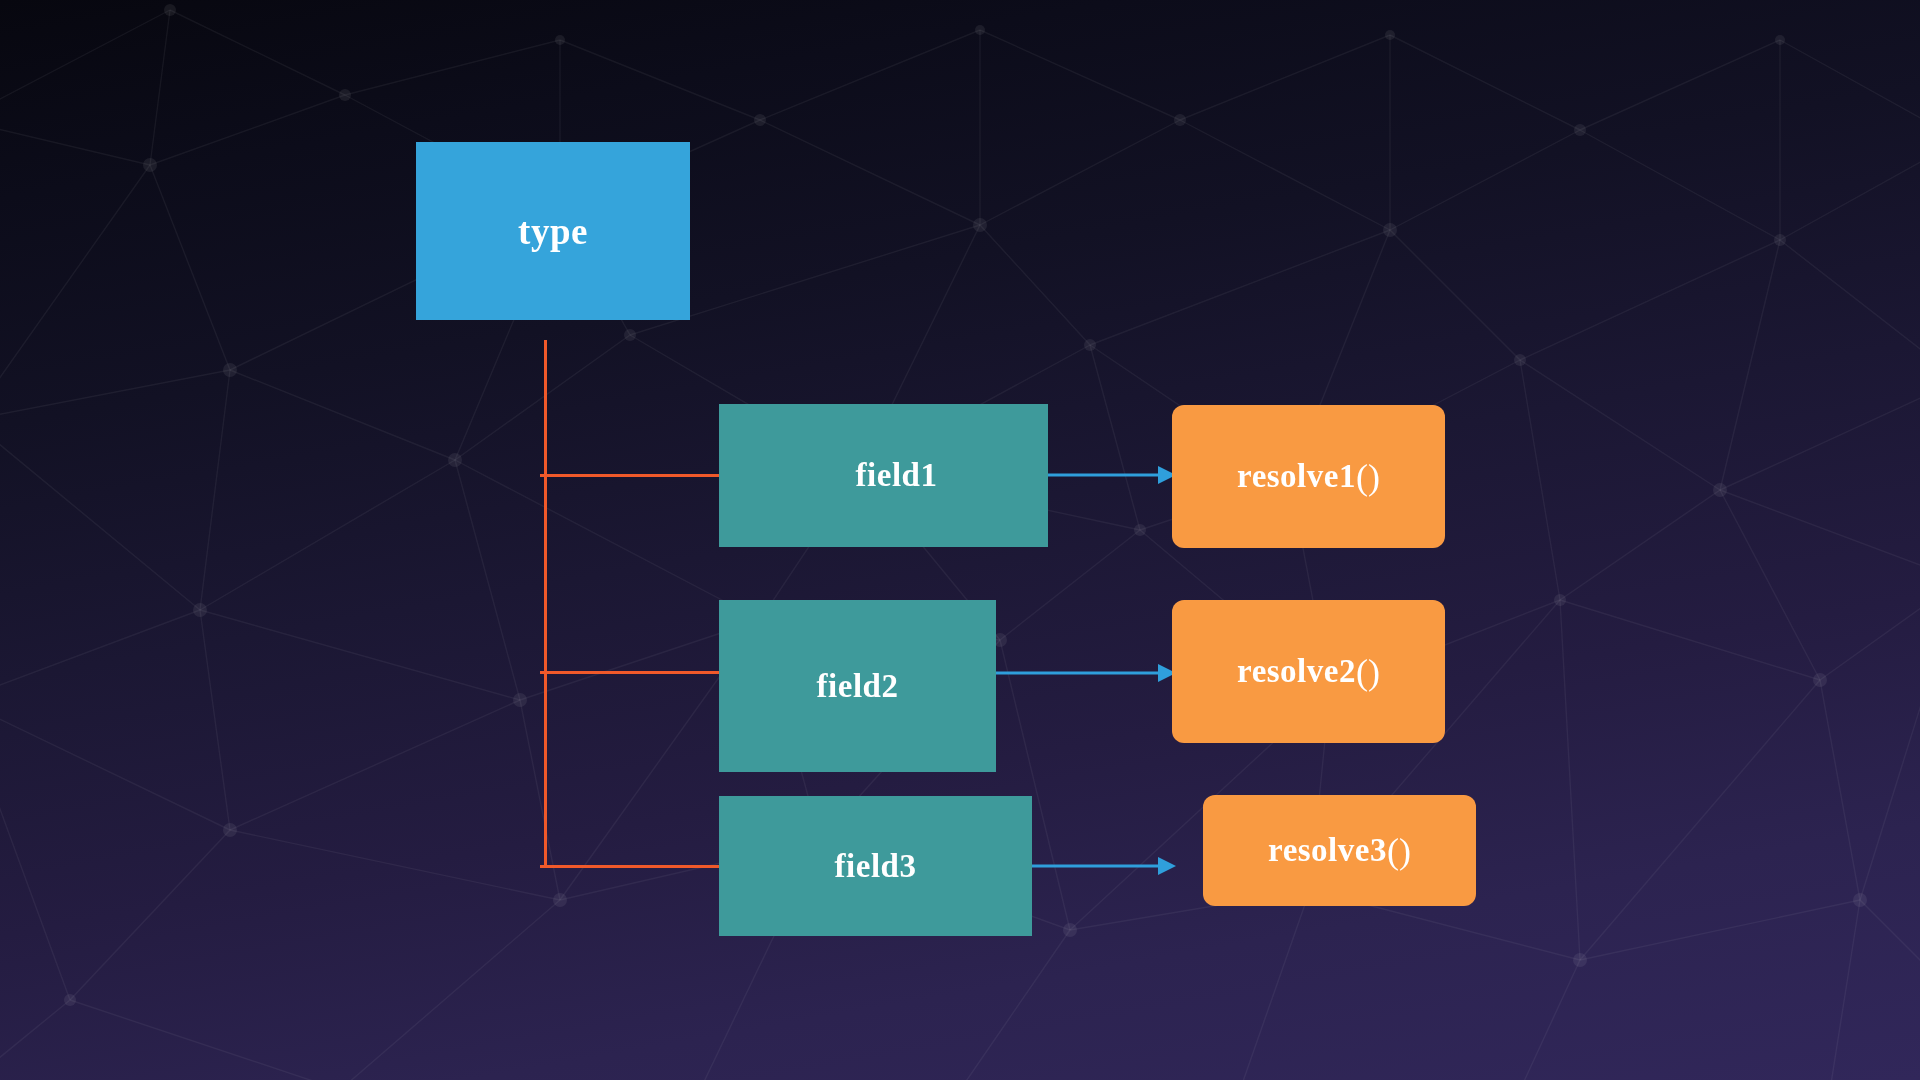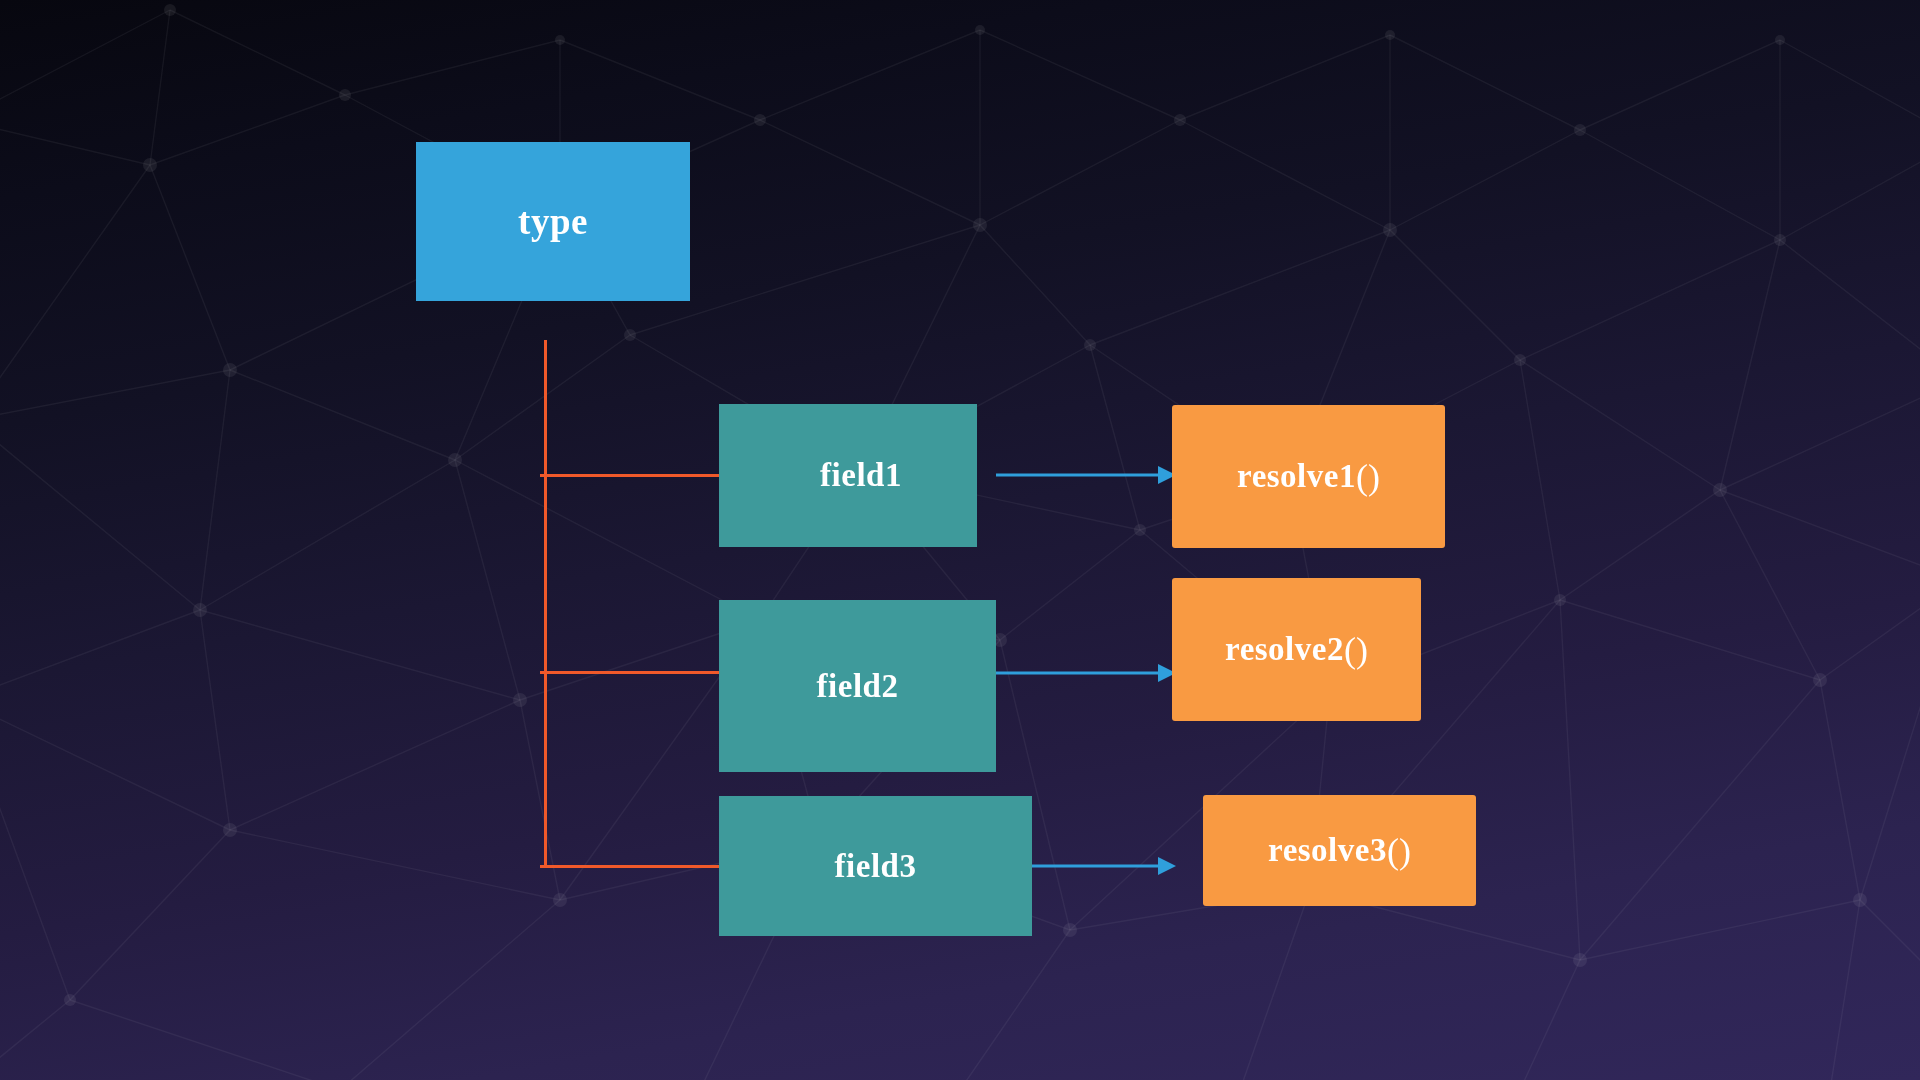--- a/index.html
+++ b/index.html
@@ -77,21 +77,21 @@
   .node-type {
     background: #35a4db;
     font-size: 37px;
   }
   .node-field {
     background: #3e9a9b;
     font-size: 33px;
   }
   .node-resolver {
     background: #f99a42;
-    border-radius: 3px;
+    border-radius: 12px;
     font-size: 33px;
   }
   .paren {
     font-weight: normal;
     font-size: 36px;
     letter-spacing: 0;
   }
 </style>
 </head>
 <body>
@@ -269,42 +269,42 @@
     <path class="wire-arrow" d="M 996 475 L 1160 475"></path>
     <polygon class="arrow-head" points="1158,466 1176,475 1158,484"></polygon>
 
     <path class="wire-arrow" d="M 996 673 L 1160 673"></path>
     <polygon class="arrow-head" points="1158,664 1176,673 1158,682"></polygon>
 
     <path class="wire-arrow" d="M 996 866 L 1160 866"></path>
     <polygon class="arrow-head" points="1158,857 1176,866 1158,875"></polygon>
   </svg>
 
-  <div class="node node-type" style="left:416px; top:142px; width:274px; height:159px;text-align:center;">
+  <div class="node node-type" style="left:416px; top:142px; width:274px; height:178px;text-align:center;">
     <span>type</span>
   </div>
 
-  <div class="node node-field" style="left:719px; top:404px; width:258px; height:143px;padding-left:26px;">
+  <div class="node node-field" style="left:719px; top:404px; width:329px; height:143px;padding-left:26px;">
     <span>field1</span>
   </div>
 
   <div class="node node-field" style="left:719px; top:600px; width:277px; height:172px;">
     <span>field2</span>
   </div>
 
   <div class="node node-field" style="left:719px; top:796px; width:313px; height:140px;">
     <span>field3</span>
   </div>
 
   <div class="node node-resolver" style="left:1172px; top:405px; width:273px; height:143px;">
     <span>resolve1</span>
       <span class="paren">()</span>
   </div>
 
-  <div class="node node-resolver" style="left:1172px; top:578px; width:249px; height:143px;text-align:right;">
+  <div class="node node-resolver" style="left:1172px; top:600px; width:273px; height:143px;text-align:right;">
     <span>resolve2</span>
       <span class="paren">()</span>
   </div>
 
   <div class="node node-resolver" style="left:1203px; top:795px; width:273px; height:111px;">
     <span>resolve3</span>
       <span class="paren">()</span>
   </div>
 
 </div>

